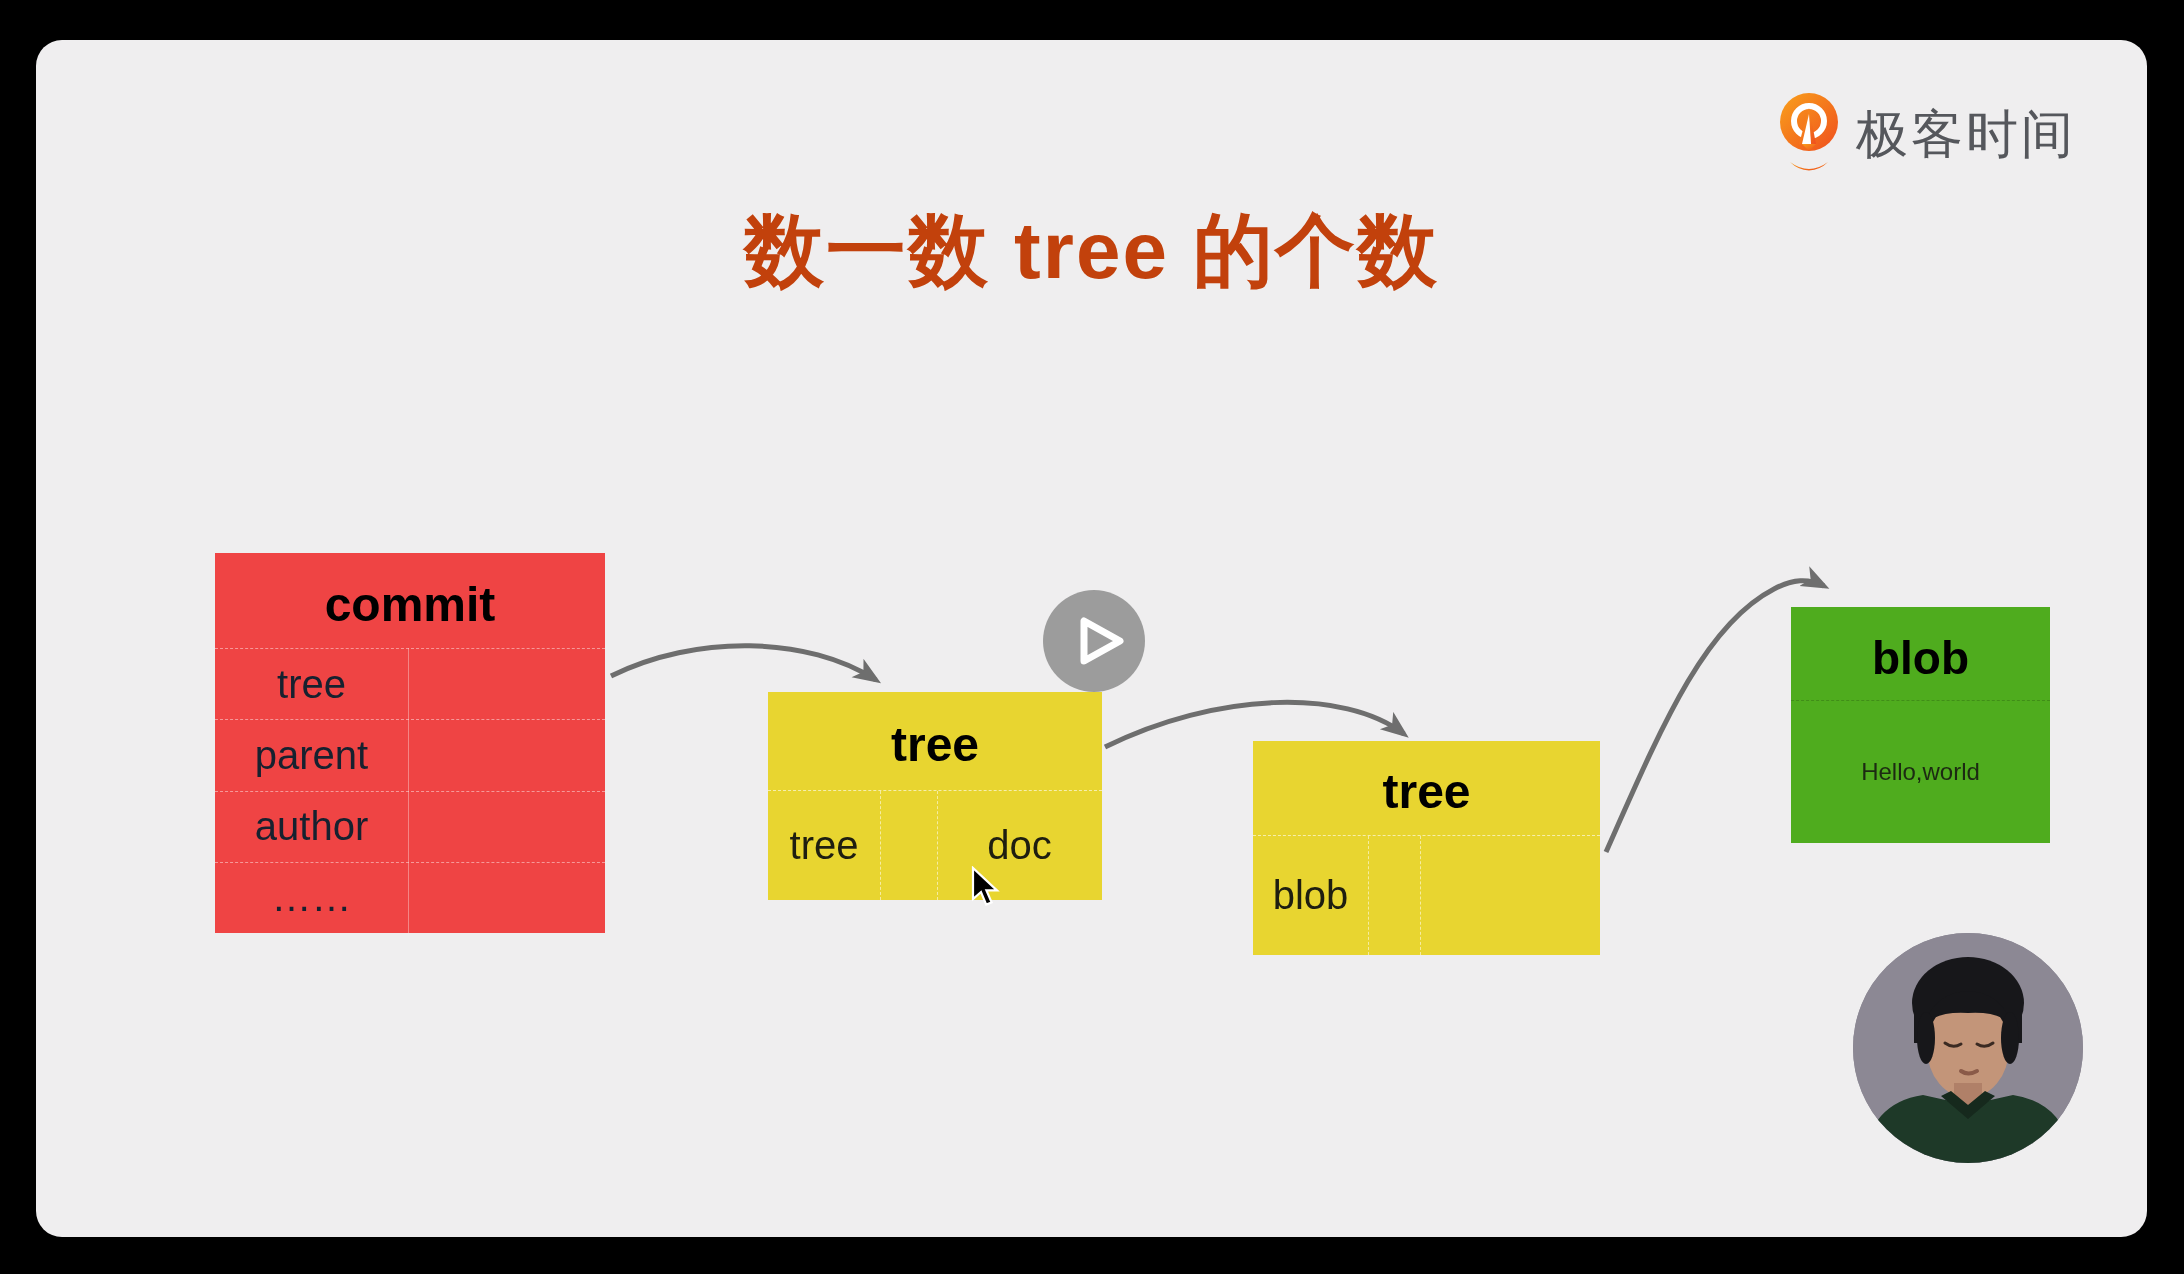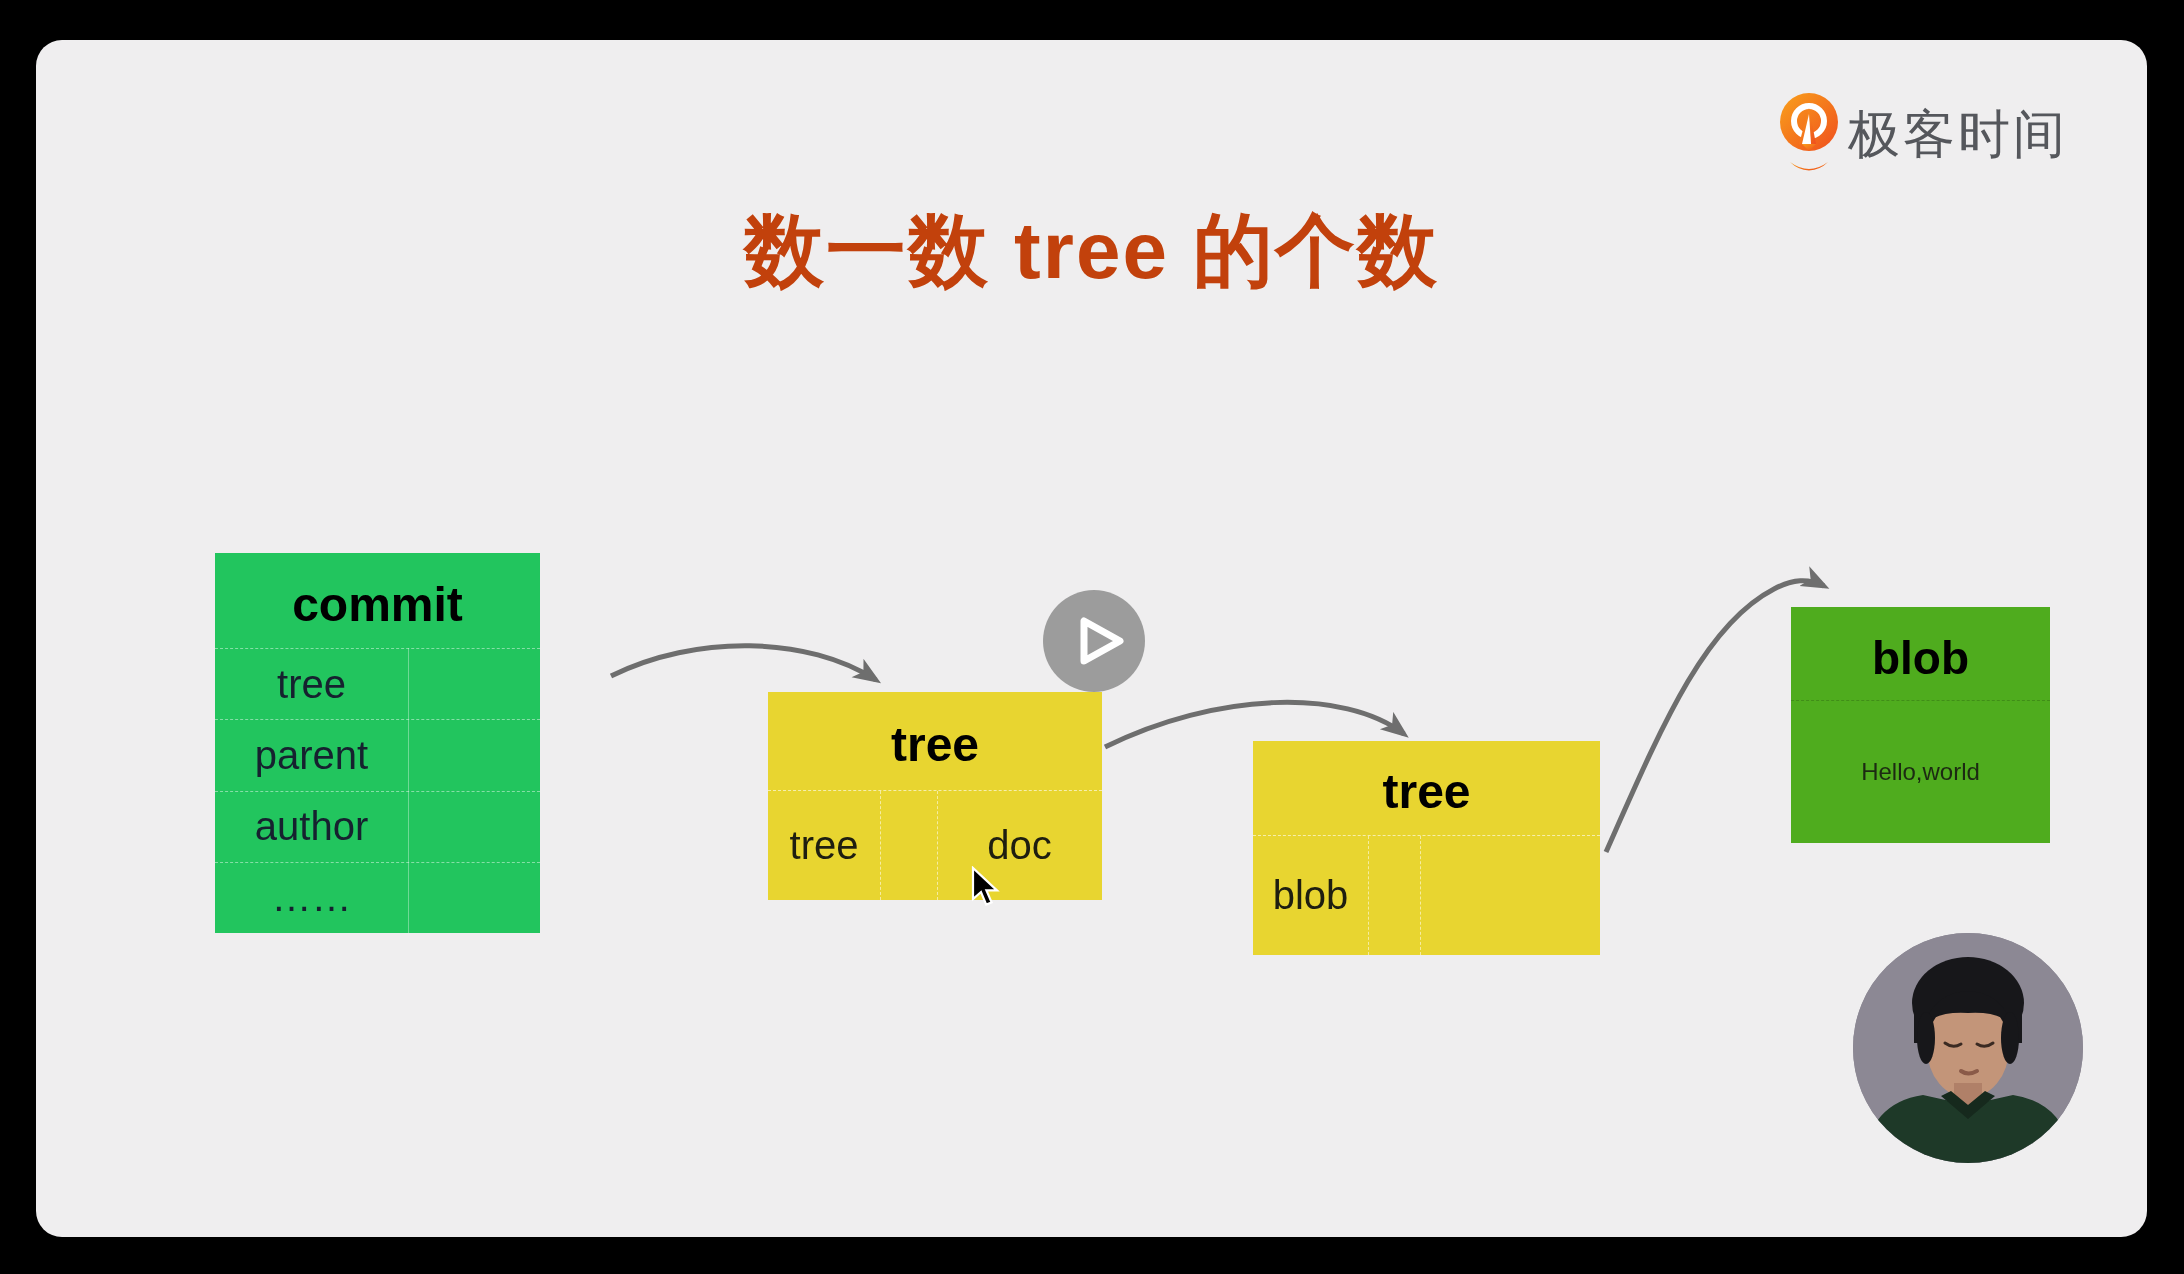--- a/index.html
+++ b/index.html
@@ -2,37 +2,37 @@
 <html><head>
 <meta charset="utf-8">
 <style>
   html,body{margin:0;padding:0;background:#000;}
   .stage{position:relative;width:2184px;height:1274px;background:#000;overflow:hidden;
          font-family:"Liberation Sans","DejaVu Sans",sans-serif;}
   .slide{position:absolute;left:36px;top:40px;width:2111px;height:1197px;
          background:#EFEEEF;border-radius:26px;overflow:hidden;}
 
   
-  .logo{position:absolute;left:1742px;top:52px;display:flex;align-items:center;gap:8px;}
+  .logo{position:absolute;left:1742px;top:52px;display:flex;align-items:center;gap:16px;}
   .logo-text{font-size:52px;color:#55575C;letter-spacing:3px;font-weight:400;}
 
   
   .title{position:absolute;left:0;top:104px;width:100%;text-align:center;
          font-size:80px;font-weight:700;color:#c2410c;letter-spacing:2px;}
   .question{position:absolute;left:119px;top:338px;width:1940px;
             font-size:44px;font-weight:700;color:#0d0d0d;}
 
   
   .arrows{position:absolute;left:0;top:0;width:2111px;height:1197px;pointer-events:none;}
 
   
   .gbox{position:absolute;color:#111;}
   .gbox .hd{font-weight:700;text-align:center;color:#000;}
 
-  .box-commit{left:179px;top:513px;width:325px;height:380px;background:#22c55e;}
+  .box-commit{left:179px;top:513px;width:390px;height:380px;background:#ef4444;}
   .box-commit .hd{height:95px;line-height:104px;font-size:48px;}
   .commit-rows{position:absolute;left:0;right:0;top:95px;bottom:0;display:flex;flex-direction:column;}
   .commit-row{flex:1;border-top:1px dashed rgba(255,255,255,.45);position:relative;}
   .commit-row span{position:absolute;left:0;width:193px;height:100%;
                    display:flex;align-items:center;justify-content:center;
                    font-size:40px;color:#16212f;}
   .commit-vd{position:absolute;left:193px;top:95px;bottom:0;width:0;
              border-left:1px solid rgba(255,255,255,.35);}
 
   .box-tree{background:#E8D530;}

